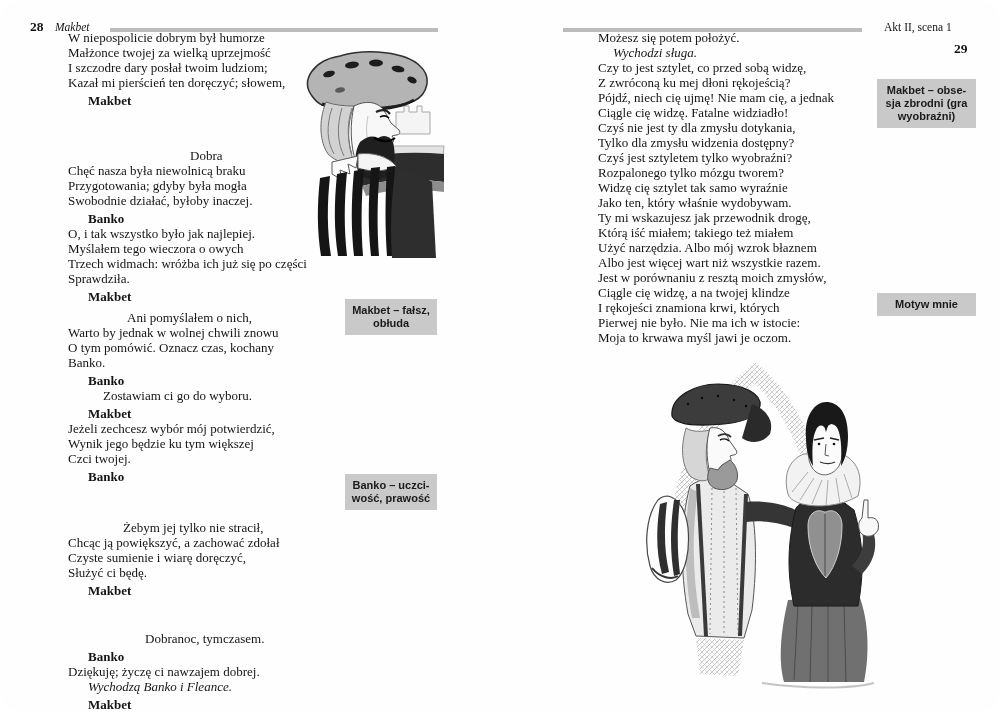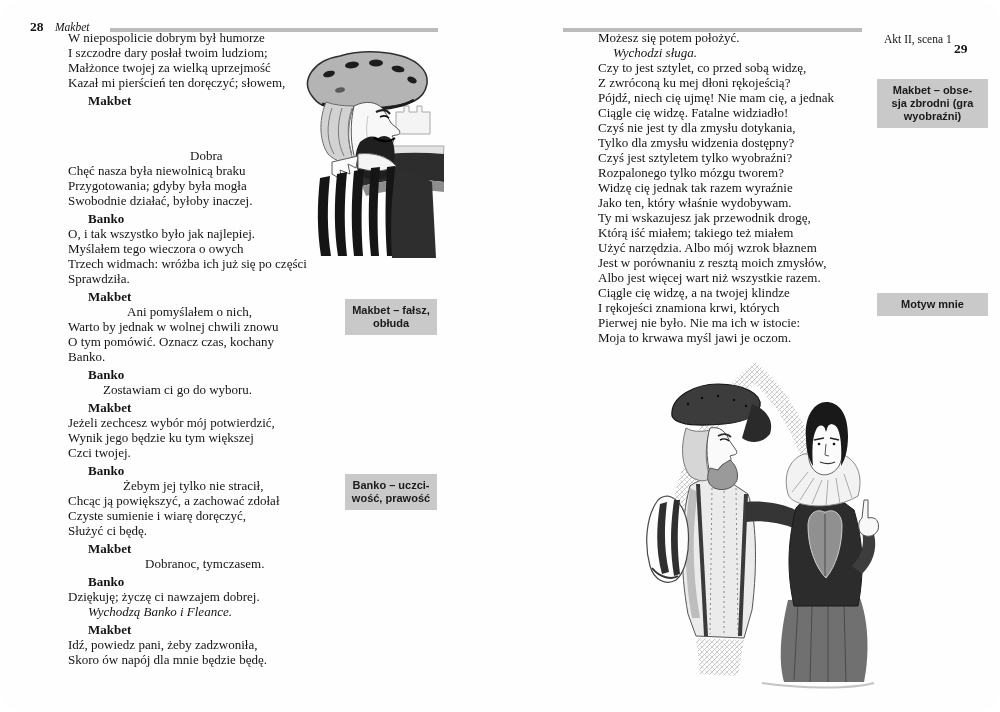--- a/index.html
+++ b/index.html
@@ -8,113 +8,113 @@
     font-family:"Liberation Serif", serif; color:#141414; overflow:hidden;border-radius:23px;
   }
   .pn { position:absolute; top:19px; font-size:13.5px; font-weight:bold; }
   .rt { position:absolute; top:21px; font-size:11.5px; }
   .rt.it { font-style:italic; }
   .rule { position:absolute; top:28px; height:4px; background:#bcbcbc; }
   #rule-left  { left:110px; width:328px; }
   #rule-right { left:563px; width:299px; }
   #pn-left { left:30px; }
   #rt-left { left:55px; }
-  #rt-right { left:884px;margin-top:12px; }
+  #rt-right { left:884px; }
   #pn-right { left:954px;margin-top:22px; }
 
   .textcol { position:absolute; top:30px; font-size:13px; line-height:15px; }
   #col-left  { left:68px;  width:320px; }
   #col-right { left:598px; width:290px; }
   .vline { white-space:nowrap; }
   .speaker { font-weight:bold; padding-left:20px; margin-top:3px; white-space:nowrap; }
   .stage { font-style:italic; }
 
   .note {
     position:absolute; background:#c9c9c9; color:#1a1a1a;
     font-family:"Liberation Sans", sans-serif; font-weight:bold;
     font-size:11px; line-height:13px; text-align:center;
     white-space:pre-line; padding:5px 2px; box-sizing:border-box;
   }
   .note-l { left:345px; width:92px; }
-  .note-r { left:877px; width:111px; }
+  .note-r { left:877px; width:99px; }
 
   .illu { position:absolute; }
   #illu-portrait { left:296px; top:50px; }
   #illu-scene    { left:612px; top:352px; }
 </style>
 </head>
 <body>
 
 <div class="spread">
 
   <span id="pn-left" class="pn">28</span>
   <span id="rt-left" class="rt it">Makbet</span>
   <span id="rule-left" class="rule"></span>
   <span id="rule-right" class="rule"></span>
   <span id="rt-right" class="rt">Akt II, scena 1</span>
   <span id="pn-right" class="pn">29</span>
 
   <div id="col-left" class="textcol">
       <div class="vline">W niepospolicie dobrym był humorze</div>
+      <div class="vline">Małżonce twojej za wielką uprzejmość</div>
       <div class="vline">I szczodre dary posłał twoim ludziom;</div>
-      <div class="vline">Małżonce twojej za wielką uprzejmość</div>
       <div class="vline">Kazał mi pierścień ten doręczyć; słowem,</div>
       <div class="speaker">Makbet</div>
       <div class="vline" style="padding-left: 122px; margin-top: 40px;">Dobra</div>
       <div class="vline">Chęć nasza była niewolnicą braku</div>
       <div class="vline">Przygotowania; gdyby była mogła</div>
       <div class="vline">Swobodnie działać, byłoby inaczej.</div>
       <div class="speaker">Banko</div>
       <div class="vline">O, i tak wszystko było jak najlepiej.</div>
       <div class="vline">Myślałem tego wieczora o owych</div>
       <div class="vline">Trzech widmach: wróżba ich już się po części</div>
       <div class="vline">Sprawdziła.</div>
       <div class="speaker">Makbet</div>
-      <div class="vline" style="padding-left: 59px;">Ani pomyślałem o nich,</div>
+      <div class="vline" style="padding-left: 59px; margin-top: 6px;">Ani pomyślałem o nich,</div>
       <div class="vline">Warto by jednak w wolnej chwili znowu</div>
       <div class="vline">O tym pomówić. Oznacz czas, kochany</div>
       <div class="vline">Banko.</div>
       <div class="speaker">Banko</div>
       <div class="vline" style="padding-left: 35px;">Zostawiam ci go do wyboru.</div>
       <div class="speaker">Makbet</div>
       <div class="vline">Jeżeli zechcesz wybór mój potwierdzić,</div>
       <div class="vline">Wynik jego będzie ku tym większej</div>
       <div class="vline">Czci twojej.</div>
       <div class="speaker">Banko</div>
-      <div class="vline" style="padding-left: 55px;">Żebym jej tylko nie stracił,</div>
+      <div class="vline" style="padding-left: 55px; margin-top: 36px;">Żebym jej tylko nie stracił,</div>
       <div class="vline">Chcąc ją powiększyć, a zachować zdołał</div>
       <div class="vline">Czyste sumienie i wiarę doręczyć,</div>
       <div class="vline">Służyć ci będę.</div>
       <div class="speaker">Makbet</div>
-      <div class="vline" style="padding-left: 77px;">Dobranoc, tymczasem.</div>
+      <div class="vline" style="padding-left: 77px; margin-top: 33px;">Dobranoc, tymczasem.</div>
       <div class="speaker">Banko</div>
       <div class="vline">Dziękuję; życzę ci nawzajem dobrej.</div>
       <div class="vline stage" style="padding-left: 20px;">Wychodzą Banko i Fleance.</div>
       <div class="speaker">Makbet</div>
       <div class="vline">Idź, powiedz pani, żeby zadzwoniła,</div>
       <div class="vline">Skoro ów napój dla mnie będzie będę.</div>
     </div>
   <div id="col-right" class="textcol">
       <div class="vline">Możesz się potem położyć.</div>
       <div class="vline stage" style="padding-left: 15px;">Wychodzi sługa.</div>
       <div class="vline">Czy to jest sztylet, co przed sobą widzę,</div>
       <div class="vline">Z zwróconą ku mej dłoni rękojeścią?</div>
       <div class="vline">Pójdź, niech cię ujmę! Nie mam cię, a jednak</div>
       <div class="vline">Ciągle cię widzę. Fatalne widziadło!</div>
       <div class="vline">Czyś nie jest ty dla zmysłu dotykania,</div>
       <div class="vline">Tylko dla zmysłu widzenia dostępny?</div>
       <div class="vline">Czyś jest sztyletem tylko wyobraźni?</div>
       <div class="vline">Rozpalonego tylko mózgu tworem?</div>
-      <div class="vline">Widzę cię jednak tak razem wyraźnie</div>
+      <div class="vline">Widzę cię sztylet tak samo wyraźnie</div>
       <div class="vline">Jako ten, który właśnie wydobywam.</div>
       <div class="vline">Ty mi wskazujesz jak przewodnik drogę,</div>
       <div class="vline">Którą iść miałem; takiego też miałem</div>
       <div class="vline">Użyć narzędzia. Albo mój wzrok błaznem</div>
+      <div class="vline">Albo jest więcej wart niż wszystkie razem.</div>
       <div class="vline">Jest w porównaniu z resztą moich zmysłów,</div>
-      <div class="vline">Albo jest więcej wart niż wszystkie razem.</div>
       <div class="vline">Ciągle cię widzę, a na twojej klindze</div>
       <div class="vline">I rękojeści znamiona krwi, których</div>
       <div class="vline">Pierwej nie było. Nie ma ich w istocie:</div>
       <div class="vline">Moja to krwawa myśl jawi je oczom.</div>
     </div>
 
   <div id="notes-left">
       <div class="note note-l" style="top: 299px;">Makbet – fałsz,
 obłuda</div>
       <div class="note note-l" style="top: 474px;">Banko – uczci-

